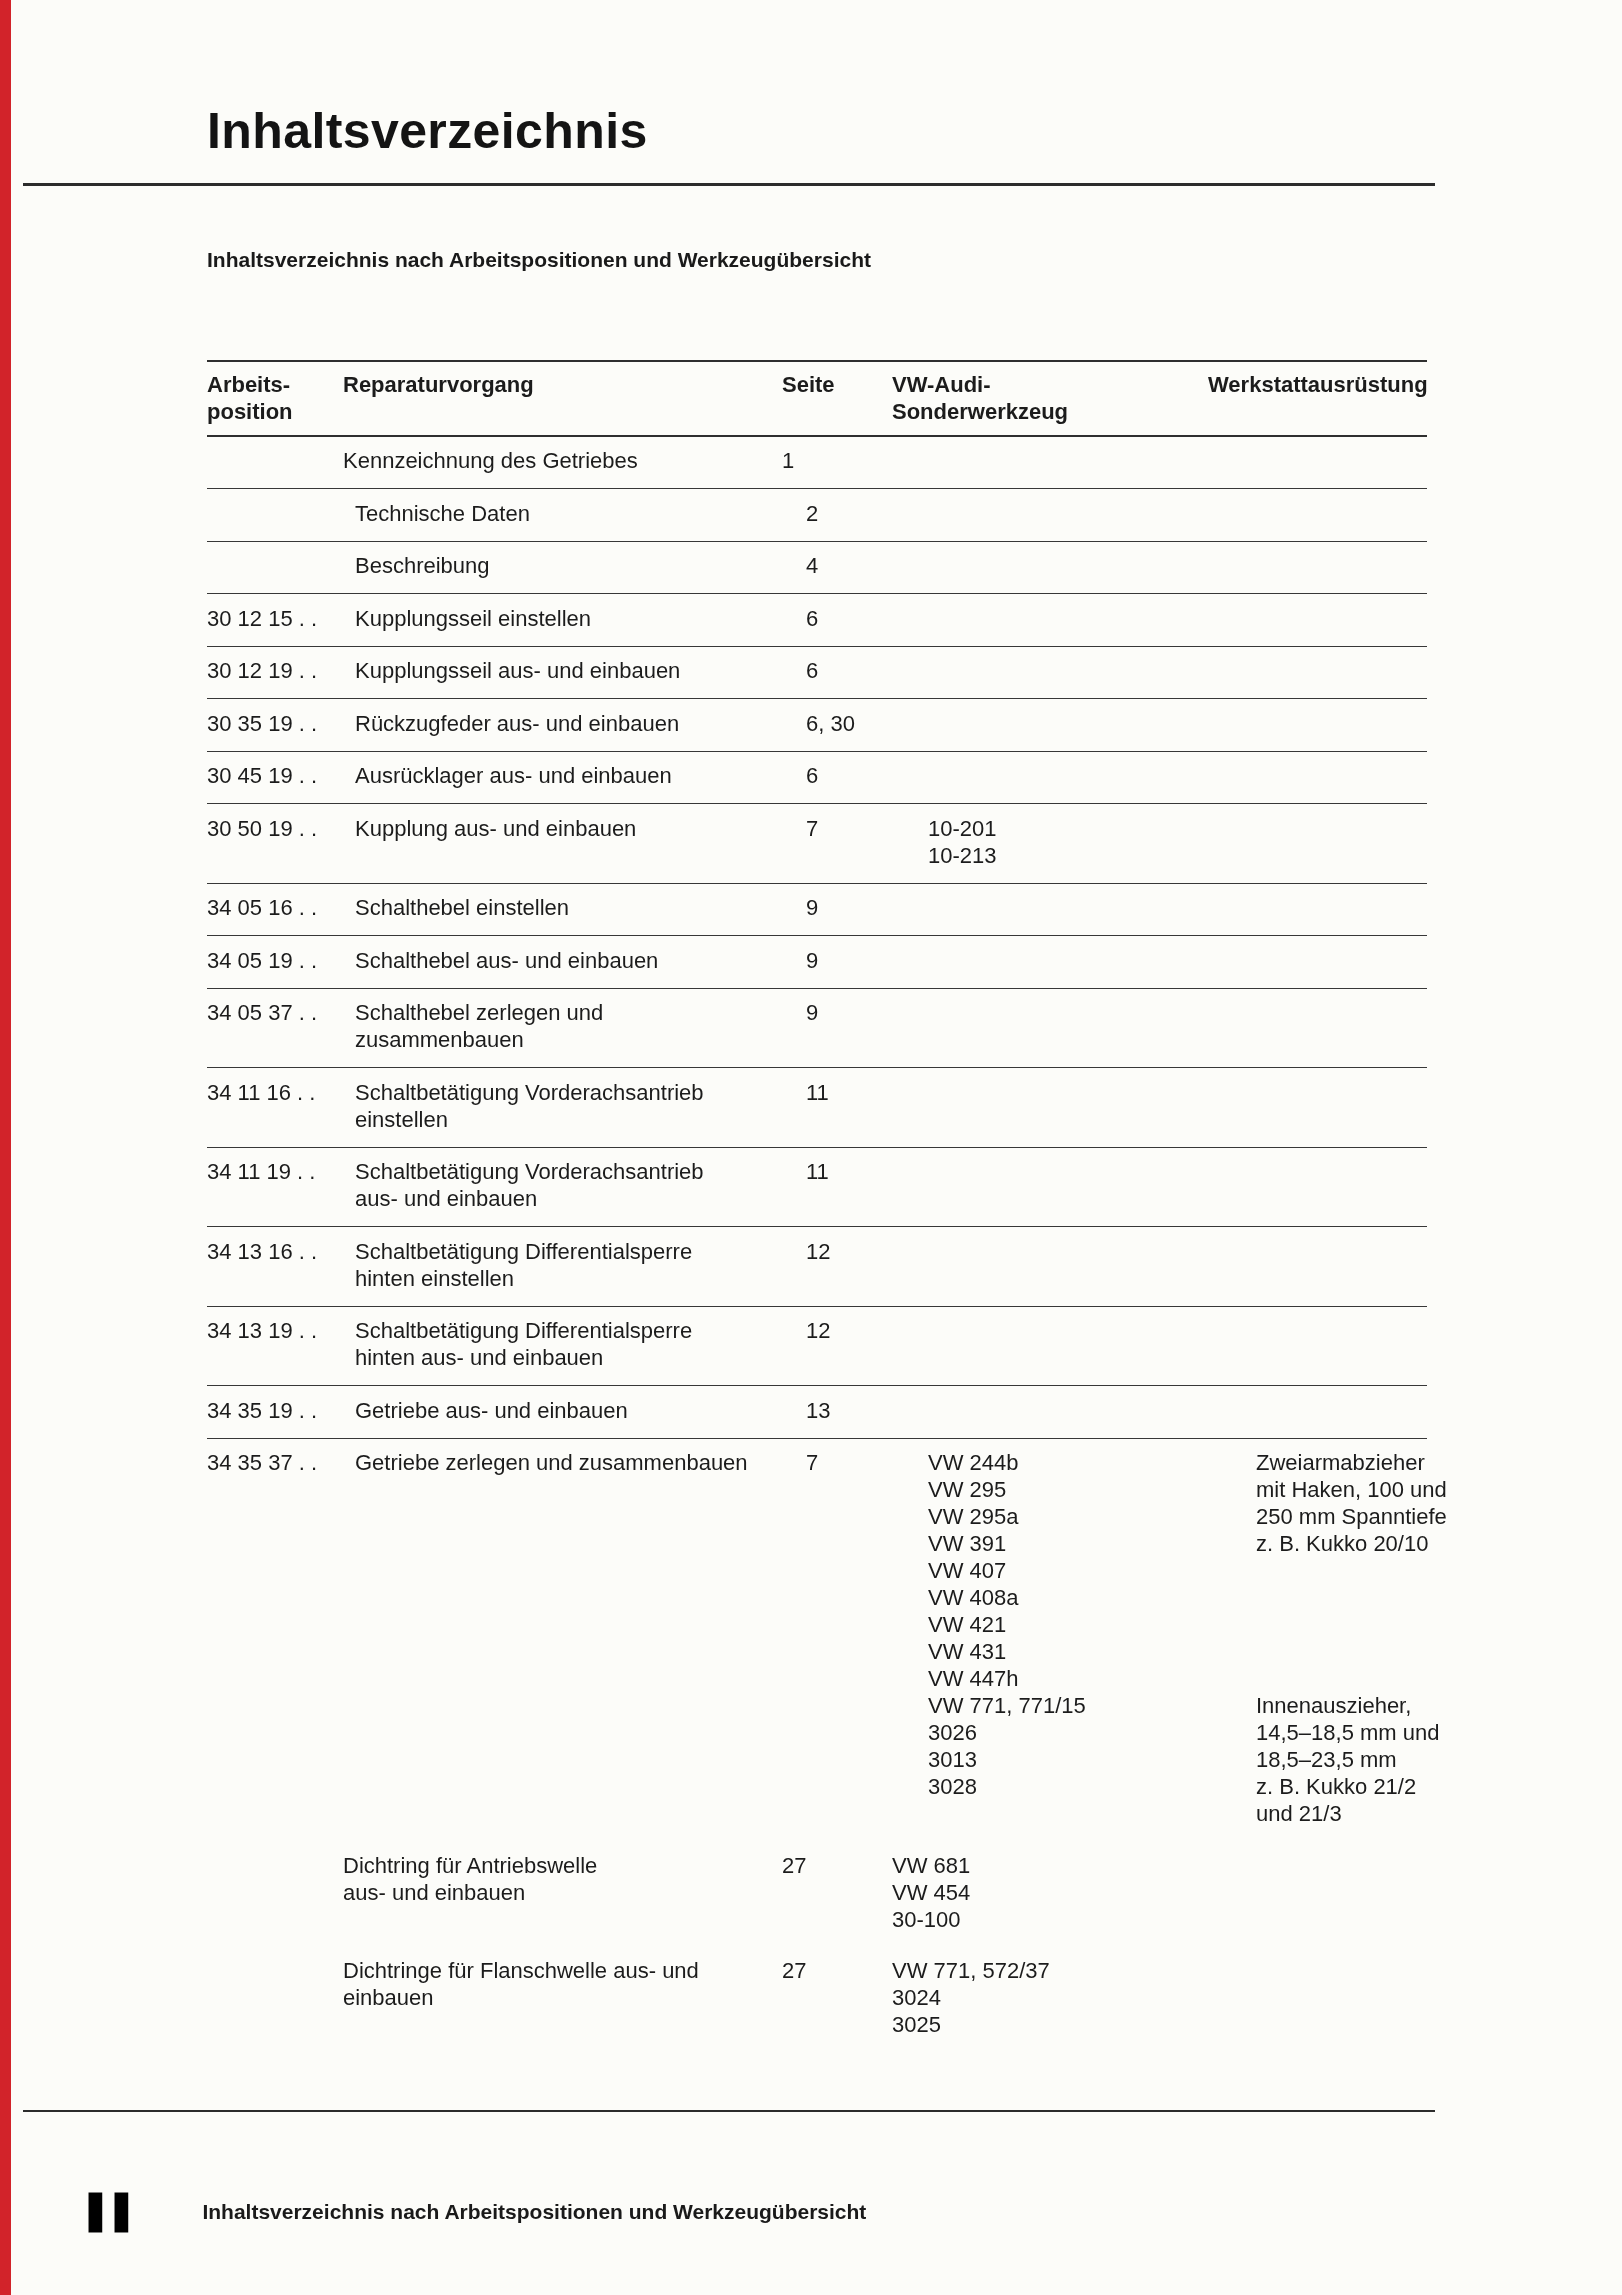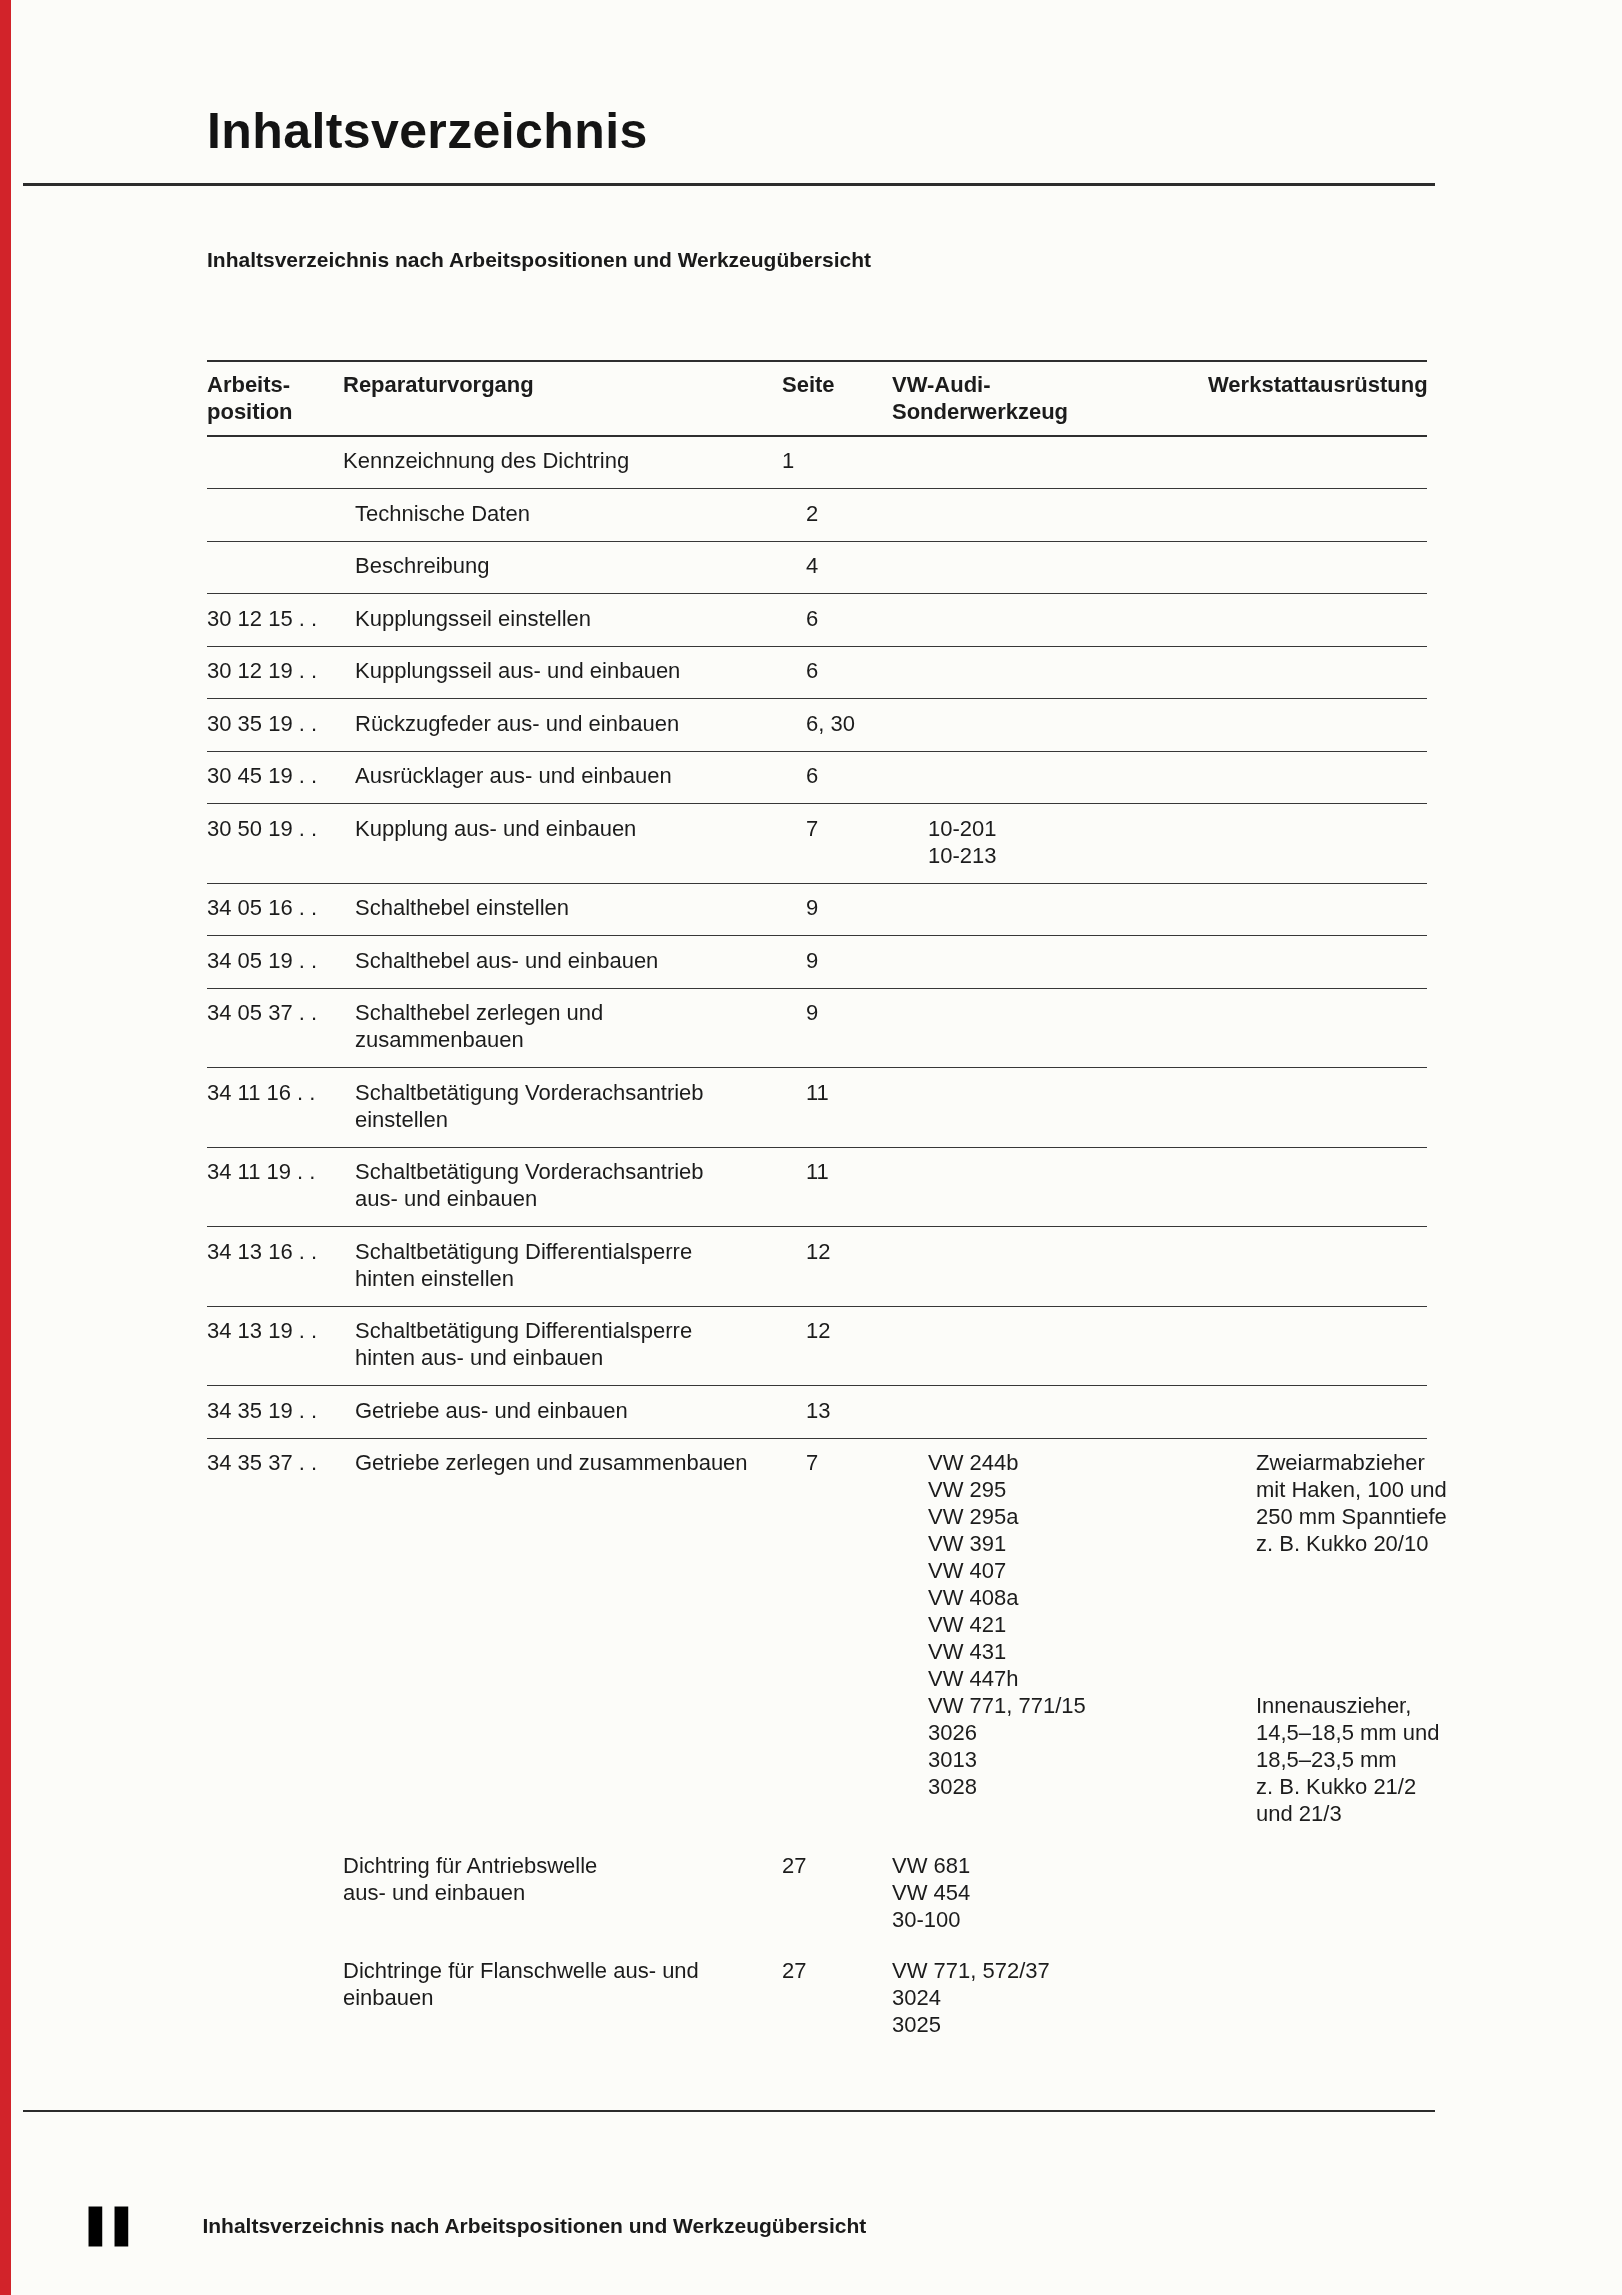--- a/index.html
+++ b/index.html
@@ -43,21 +43,21 @@
   }
   .cell{ white-space:pre-line; padding-right:6.5px; }
   .row .cell{ padding-top:10.5px; padding-bottom:14px; }
   .row.divided{ border-top:1.6px solid #383838;gap:12px; }
   .bottom-rule{
     position:absolute; left:23px; top:2110px; width:1412px; height:2.4px;
     background:#2c2c2c;
   }
   .footer{
     position:absolute; left:86px; top:2175px;
-    display:flex; align-items:center; height:73px;margin-top:14px;
+    display:flex; align-items:center; height:73px;
   }
   .page-num{
     font-size:54px; font-weight:bold; color:#000;
     -webkit-text-stroke:3.2px #000;
     letter-spacing:5.7px;
     transform:scaleX(1.25); transform-origin:left center;
   }
   .footer-caption{
     font-size:21px; font-weight:bold; margin-left:75px; color:#1a1a1a;
   }
@@ -78,21 +78,21 @@
 position</div>
     <div class="cell">Reparaturvorgang</div>
     <div class="cell">Seite</div>
     <div class="cell">VW-Audi-
 Sonderwerkzeug</div>
     <div class="cell">Werkstattausrüstung</div>
   </div>
   <div>
   <div class="row">
     <div class="cell c-pos"></div>
-    <div class="cell c-rep">Kennzeichnung des Dichtring</div>
+    <div class="cell c-rep">Kennzeichnung des Getriebes</div>
     <div class="cell c-page">1</div>
     <div class="cell c-tools"></div>
     <div class="cell c-equip"></div>
   </div>
 
   <div class="row divided">
     <div class="cell c-pos"></div>
     <div class="cell c-rep">Technische Daten</div>
     <div class="cell c-page">2</div>
     <div class="cell c-tools"></div>

